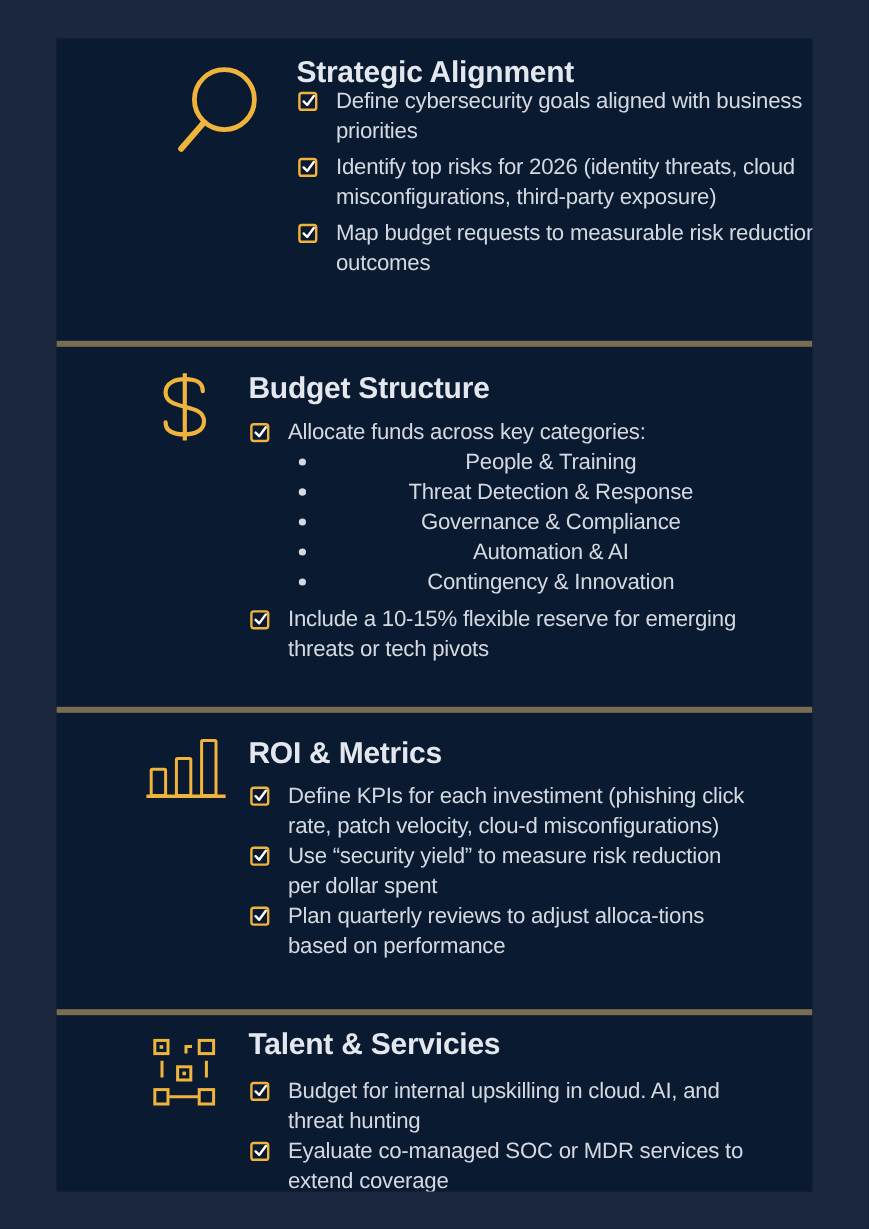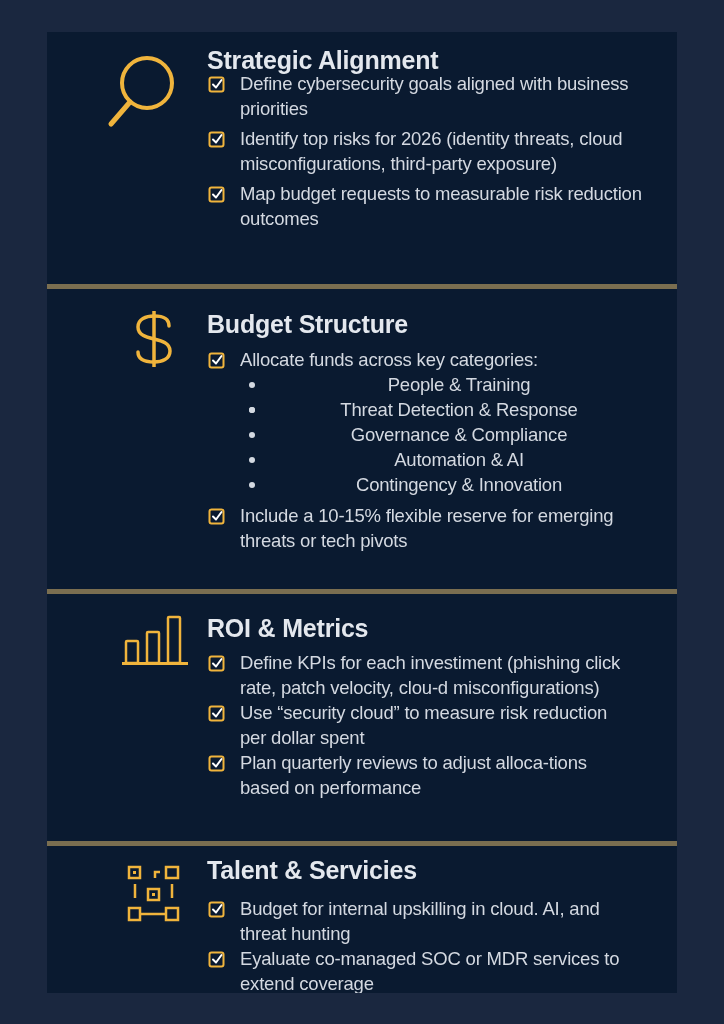--- a/index.html
+++ b/index.html
@@ -41,21 +41,21 @@
   .bullet-dot {
     position: absolute; left: 42px; top: 10px; width: 6px; height: 6px;
     border-radius: 50%; background: #d4d9e1;
   }
 </style>
 </head>
 <body>
 
 <div class="panel">
 
-  <div class="section" style="top:0; height:252px;">
+  <div class="section" style="top:0; height:252px;margin-left:40px;">
     <svg class="sec-icon" style="left:58px; top:22px;" width="80" height="80" viewBox="0 0 80 80">
       <circle cx="42" cy="29" r="25" fill="none" stroke="#f0b43c" stroke-width="4"></circle>
       <line x1="25" y1="48" x2="6" y2="70" stroke="#f0b43c" stroke-width="5" stroke-linecap="round"></line>
     </svg>
     <div class="sec-title" style="top:14px;">Strategic Alignment</div>
     <div class="items" style="top:39px;">
       <div class="item">
         <svg class="check" viewBox="0 0 18 18">
             <rect x="1.5" y="2.5" width="14" height="14" rx="2" fill="none" stroke="#f0b43c" stroke-width="2"></rect>
             <path d="M5 9.5 L8 12.5 L13.5 5" fill="none" stroke="#ffffff" stroke-width="2" stroke-linecap="round" stroke-linejoin="round"></path>
@@ -129,21 +129,21 @@
             <rect x="1.5" y="2.5" width="14" height="14" rx="2" fill="none" stroke="#f0b43c" stroke-width="2"></rect>
             <path d="M5 9.5 L8 12.5 L13.5 5" fill="none" stroke="#ffffff" stroke-width="2" stroke-linecap="round" stroke-linejoin="round"></path>
           </svg>
         <span class="item-text">Define KPIs for each investiment (phishing click rate, patch velocity, clou-d misconfigurations)</span>
       </div>
       <div class="item" style="margin-bottom:0;">
         <svg class="check" viewBox="0 0 18 18">
             <rect x="1.5" y="2.5" width="14" height="14" rx="2" fill="none" stroke="#f0b43c" stroke-width="2"></rect>
             <path d="M5 9.5 L8 12.5 L13.5 5" fill="none" stroke="#ffffff" stroke-width="2" stroke-linecap="round" stroke-linejoin="round"></path>
           </svg>
-        <span class="item-text">Use “security cloud” to measure risk reduction per dollar spent</span>
+        <span class="item-text">Use “security yield” to measure risk reduction per dollar spent</span>
       </div>
       <div class="item">
         <svg class="check" viewBox="0 0 18 18">
             <rect x="1.5" y="2.5" width="14" height="14" rx="2" fill="none" stroke="#f0b43c" stroke-width="2"></rect>
             <path d="M5 9.5 L8 12.5 L13.5 5" fill="none" stroke="#ffffff" stroke-width="2" stroke-linecap="round" stroke-linejoin="round"></path>
           </svg>
         <span class="item-text">Plan quarterly reviews to adjust alloca-tions based on performance</span>
       </div>
     </div>
   </div>

